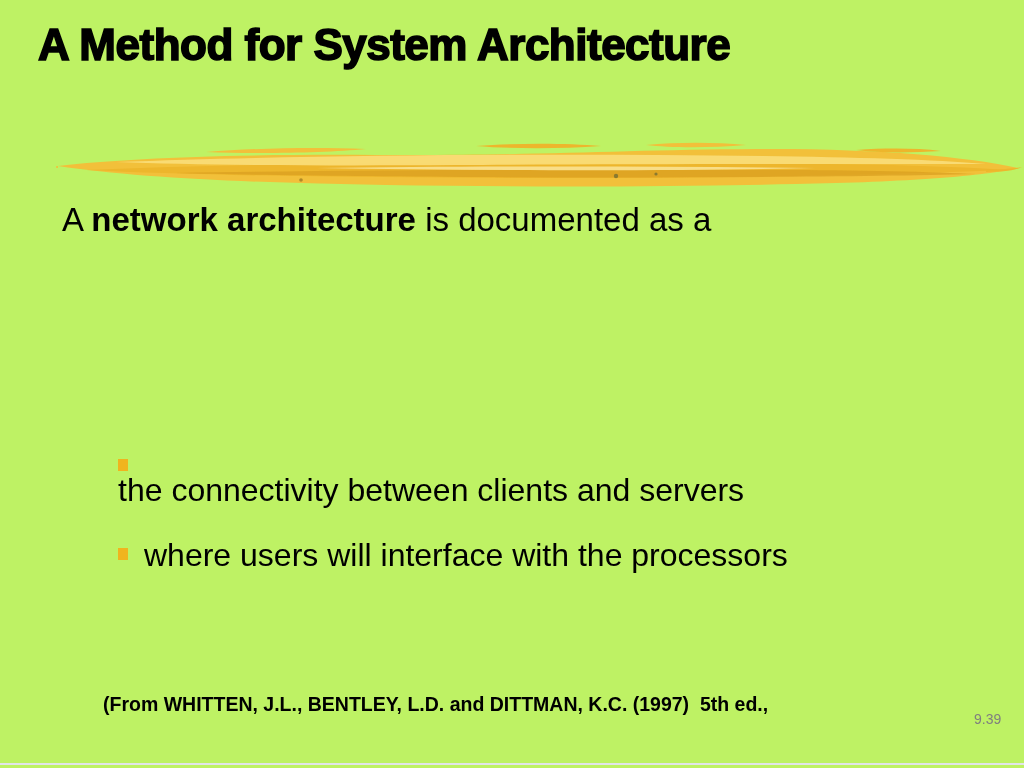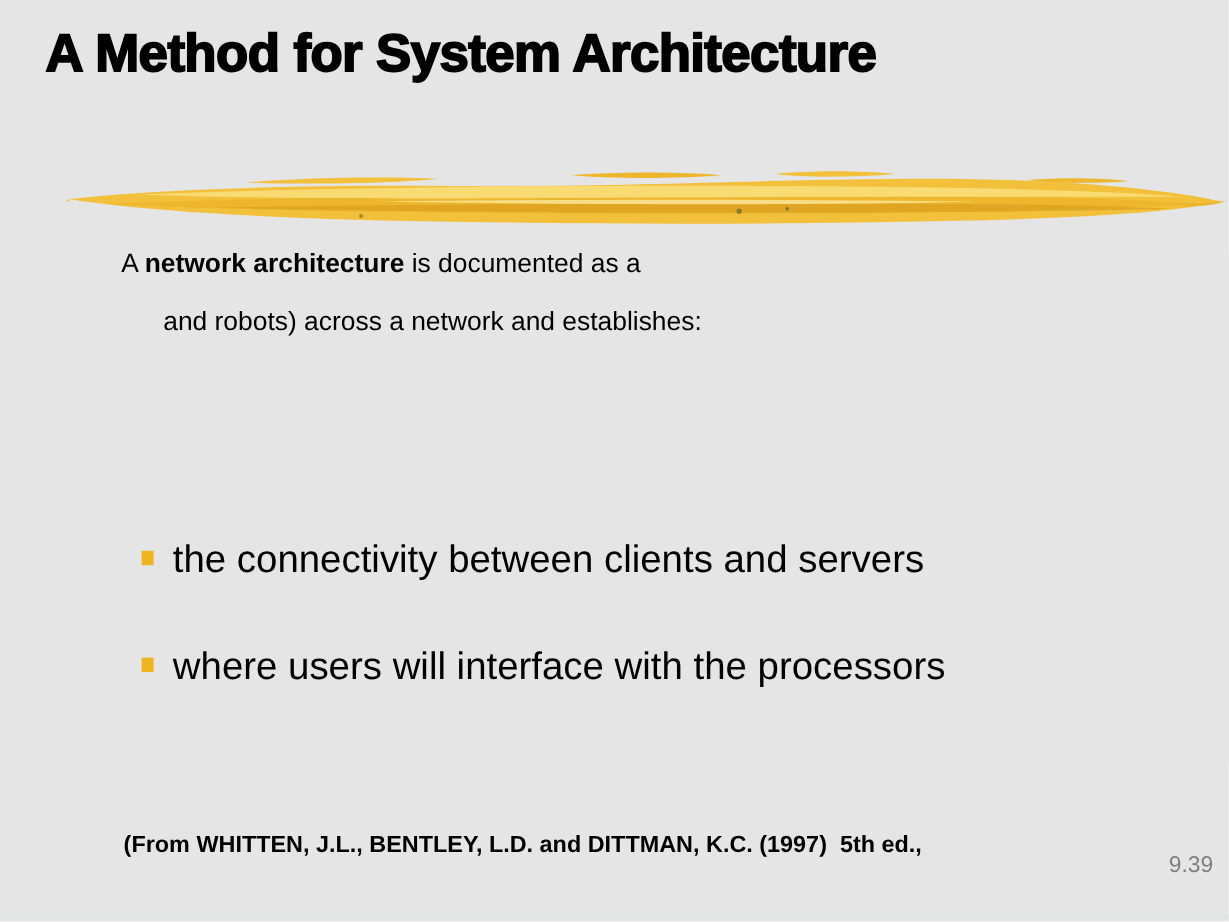--- a/index.html
+++ b/index.html
@@ -1,20 +1,20 @@
 <!DOCTYPE html>
 <html><head>
 <meta charset="utf-8">
 <style>
   html, body { margin: 0; padding: 0; background: #ffffff; }
   .slide {
     position: relative;
     width: 1024px;
     height: 768px;
-    background: #e5e5e5;
+    background: #bef264;
     overflow: hidden;
     font-family: "Liberation Sans", "DejaVu Sans", sans-serif;
     color: #000000;
   }
 
   
   .title {
     position: absolute;
     left: 38px;
     top: 18px;
@@ -35,37 +35,36 @@
     width: 966px;
     height: 58px;
   }
 
   
   .body-text {
     position: absolute;
     left: 62px;
     top: 196px;
     width: 920px;
-    font-size: 22px;
+    font-size: 33px;
     line-height: 47.5px;
     color: #000000;
-    margin-left: 39px;
   }
   .body-line { white-space: pre; }
   .body-line.cont { margin-left: 35px; }
   .bold { font-weight: bold; }
 
   
   .bullet-row {
     position: absolute;
     left: 118px;
     display: flex;
     align-items: flex-start;
   }
-  .bullet-row.b1 { top: 447px; }
+  .bullet-row.b1 { top: 447px; flex-direction: column; }
   .bullet-row.b2 { top: 536px; }
   .bullet-square {
     flex: 0 0 auto;
     width: 10px;
     height: 12px;
     margin-top: 12px;
     margin-right: 16px;
   }
   .bullet-label {
     font-size: 32px;
@@ -84,21 +83,21 @@
     font-weight: bold;
     white-space: pre-wrap;
   }
   .cite-line { white-space: pre; }
 
   
   .page-number {
     position: absolute;
     left: 974px;
     top: 711px;
-    font-size: 19px;
+    font-size: 14px;
     font-weight: normal;
   }
 
   
   .bottom-rule {
     position: absolute;
     left: 0;
     top: 763px;
     width: 1024px;
     height: 2px;
@@ -135,21 +134,20 @@
     <circle cx="560" cy="36" r="2.2" fill="#8A7A30"></circle>
     <circle cx="600" cy="34" r="1.6" fill="#8A7A30"></circle>
     <circle cx="245" cy="40" r="1.8" fill="#B08A28"></circle>
 
     <path fill="#F2C03A" d="M2,26 C-6,27 -6,27 2,28 Z"></path>
     <path fill="#EDB62C" d="M930,30 C950,29 962,28 966,27 C958,31 944,32 930,32 Z"></path>
   </svg>
 
   <div class="body-text">
     <div class="body-line"><span>A </span><span class="bold">network architecture</span><span> is documented as a</span></div>
-    <div class="body-line cont">and robots) across a network and establishes:</div>
   </div>
 
   <div class="bullet-row b1">
     <span class="bullet-square" style="background:#F0B41E;"></span>
     <span class="bullet-label">the connectivity between clients and servers</span>
   </div>
 
   <div class="bullet-row b2">
     <span class="bullet-square" style="background:#F0B41E;"></span>
     <span class="bullet-label">where users will interface with the processors</span>

